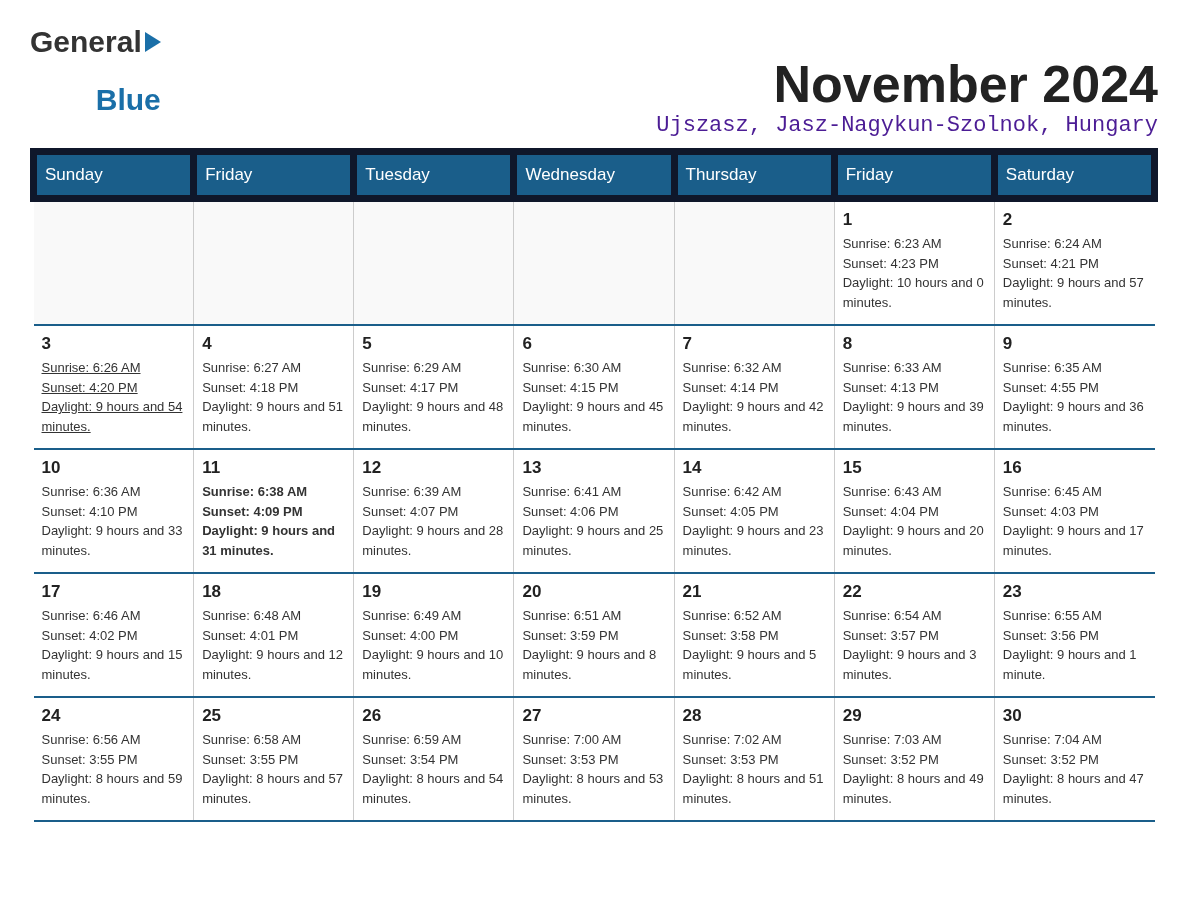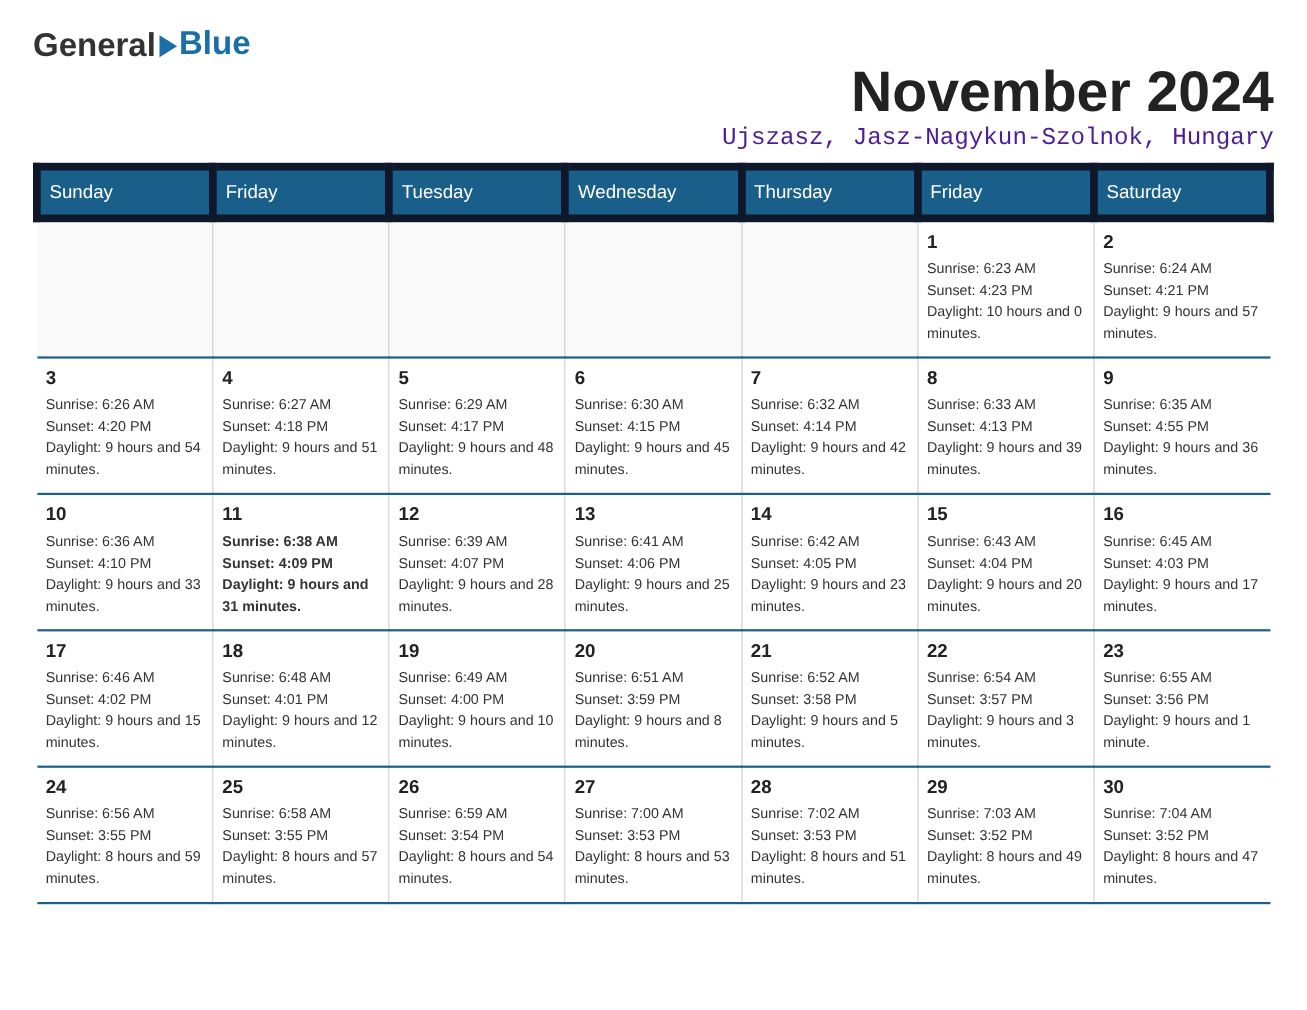--- a/index.html
+++ b/index.html
@@ -73,22 +73,24 @@
       color: #333;
       line-height: 1.5;
     }
     .empty-cell {
       background: #f9f9f9;
     }
 
     
     .logo-wrapper {
       display: flex;
-      align-items: center;
+      flex-direction: column;
+      align-items: flex-end;
       margin-top: 5px;
+      gap: 28px;
     }
     .logo-line1 {
       display: flex;
       align-items: center;
       font-size: 30px;
       font-weight: bold;
       color: #333;
     }
     .logo-line1 .arrow-icon {
       display: inline-block;
@@ -153,21 +155,21 @@
         <td>
           <span class="day-num">2</span>
           <div class="day-info" style="white-space: pre-line;">Sunrise: 6:24 AM
 Sunset: 4:21 PM
 Daylight: 9 hours and 57 minutes.</div>
         </td>
       </tr>
       <tr>
         <td>
           <span class="day-num">3</span>
-          <div class="day-info" style="white-space: pre-line;">Sunrise: 6:26 AM
+          <div class="day-info" style="white-space: pre-line; text-decoration: underline;">Sunrise: 6:26 AM
 Sunset: 4:20 PM
 Daylight: 9 hours and 54 minutes.</div>
         </td>
         <td>
           <span class="day-num">4</span>
           <div class="day-info" style="white-space: pre-line;">Sunrise: 6:27 AM
 Sunset: 4:18 PM
 Daylight: 9 hours and 51 minutes.</div>
         </td>
         <td>

